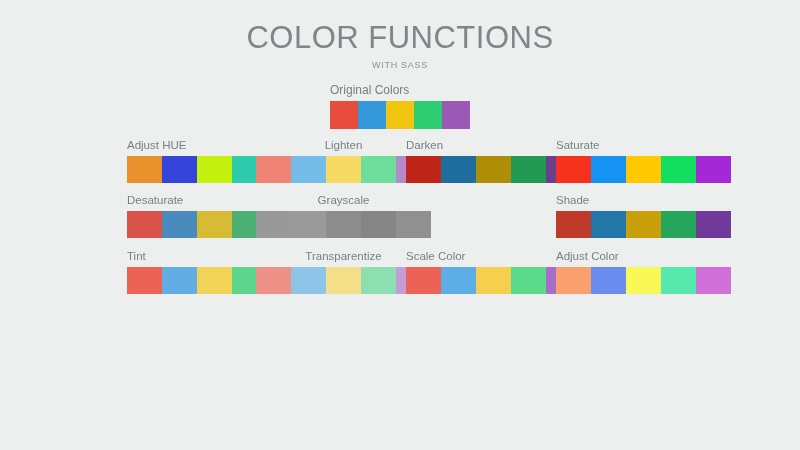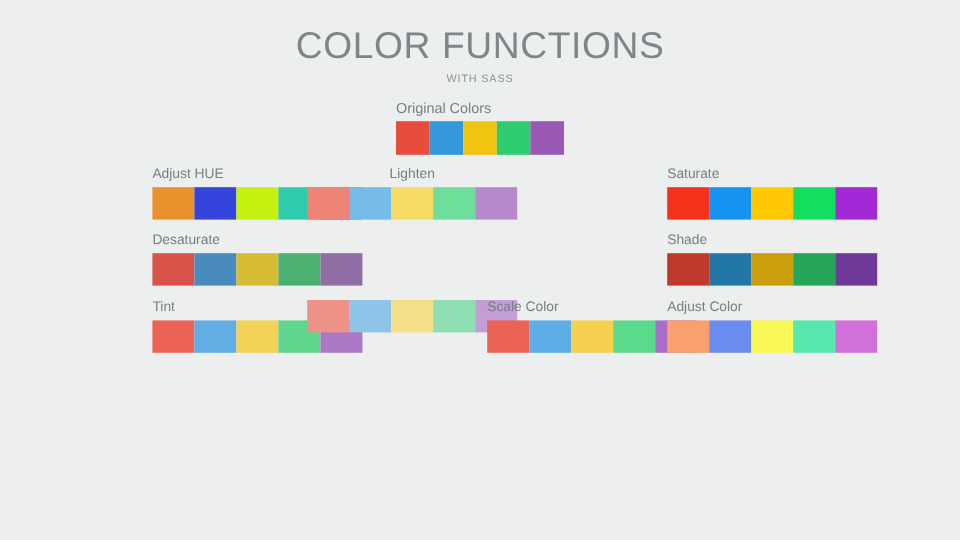--- a/index.html
+++ b/index.html
@@ -118,20 +118,30 @@
     <div class="group-label">Lighten</div>
     <div class="swatches">
         <div class="swatch" style="background: rgb(239, 131, 118);"></div>
         <div class="swatch" style="background: rgb(117, 188, 232);"></div>
         <div class="swatch" style="background: rgb(246, 218, 99);"></div>
         <div class="swatch" style="background: rgb(111, 222, 156);"></div>
         <div class="swatch" style="background: rgb(182, 137, 204);"></div>
       </div>
   </div>
 
+  <div class="group col-3 row-1">
+    <div class="group-label">Darken</div>
+    <div class="swatches">
+        <div class="swatch" style="background: rgb(192, 37, 26);"></div>
+        <div class="swatch" style="background: rgb(31, 109, 156);"></div>
+        <div class="swatch" style="background: rgb(174, 142, 6);"></div>
+        <div class="swatch" style="background: rgb(34, 154, 83);"></div>
+        <div class="swatch" style="background: rgb(109, 62, 140);"></div>
+      </div>
+  </div>
 
   <div class="group col-4 row-1">
     <div class="group-label">Saturate</div>
     <div class="swatches">
         <div class="swatch" style="background: rgb(245, 51, 29);"></div>
         <div class="swatch" style="background: rgb(21, 146, 242);"></div>
         <div class="swatch" style="background: rgb(255, 200, 0);"></div>
         <div class="swatch" style="background: rgb(20, 222, 96);"></div>
         <div class="swatch" style="background: rgb(163, 40, 214);"></div>
       </div>
@@ -141,20 +151,30 @@
     <div class="group-label">Desaturate</div>
     <div class="swatches">
         <div class="swatch" style="background: rgb(217, 83, 74);"></div>
         <div class="swatch" style="background: rgb(74, 139, 190);"></div>
         <div class="swatch" style="background: rgb(216, 187, 53);"></div>
         <div class="swatch" style="background: rgb(77, 176, 115);"></div>
         <div class="swatch" style="background: rgb(142, 110, 163);"></div>
       </div>
   </div>
 
+  <div class="group col-2 row-2">
+    <div class="group-label">Grayscale</div>
+    <div class="swatches">
+        <div class="swatch" style="background: rgb(153, 153, 153);"></div>
+        <div class="swatch" style="background: rgb(154, 154, 154);"></div>
+        <div class="swatch" style="background: rgb(141, 141, 141);"></div>
+        <div class="swatch" style="background: rgb(133, 133, 133);"></div>
+        <div class="swatch" style="background: rgb(144, 144, 144);"></div>
+      </div>
+  </div>
 
 
   <div class="group col-4 row-2">
     <div class="group-label">Shade</div>
     <div class="swatches">
         <div class="swatch" style="background: rgb(192, 58, 43);"></div>
         <div class="swatch" style="background: rgb(34, 118, 168);"></div>
         <div class="swatch" style="background: rgb(201, 160, 12);"></div>
         <div class="swatch" style="background: rgb(38, 166, 91);"></div>
         <div class="swatch" style="background: rgb(112, 57, 154);"></div>
@@ -166,20 +186,21 @@
     <div class="swatches">
         <div class="swatch" style="background: rgb(236, 99, 85);"></div>
         <div class="swatch" style="background: rgb(98, 174, 228);"></div>
         <div class="swatch" style="background: rgb(242, 210, 87);"></div>
         <div class="swatch" style="background: rgb(95, 214, 141);"></div>
         <div class="swatch" style="background: rgb(172, 120, 197);"></div>
       </div>
   </div>
 
   <div class="group col-2 row-3">
+    <div class="group-label">Transparentize</div>
     <div class="swatches">
         <div class="swatch" style="background: rgb(238, 146, 136);"></div>
         <div class="swatch" style="background: rgb(141, 196, 232);"></div>
         <div class="swatch" style="background: rgb(244, 223, 136);"></div>
         <div class="swatch" style="background: rgb(141, 222, 176);"></div>
         <div class="swatch" style="background: rgb(195, 158, 214);"></div>
       </div>
   </div>
 
   <div class="group col-3 row-3">

